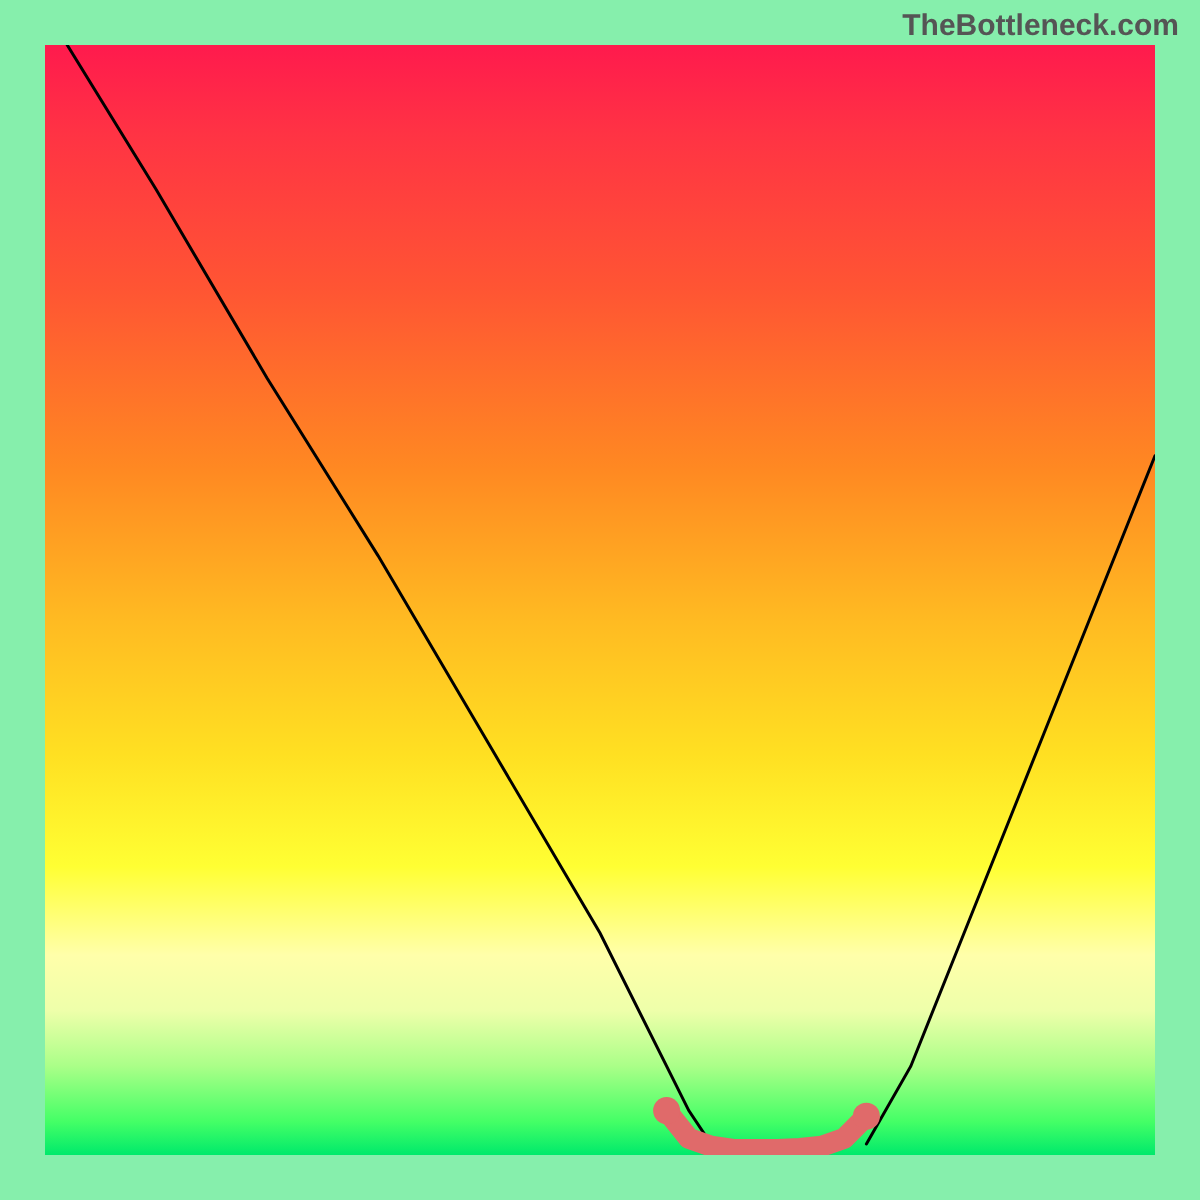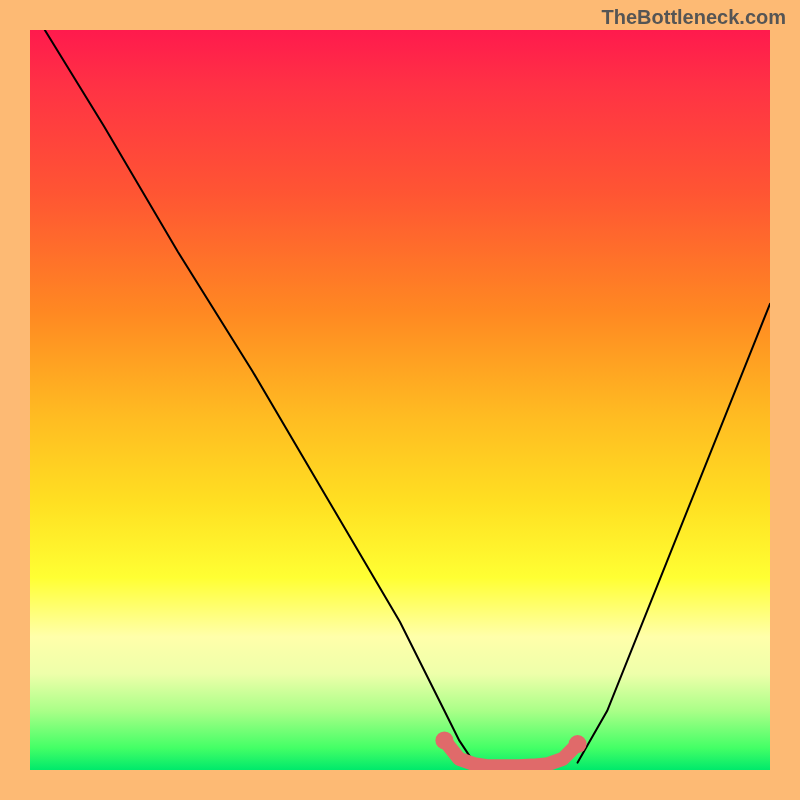--- a/index.html
+++ b/index.html
@@ -8,21 +8,21 @@
     width: 800px;
     height: 800px;
     background: #000;
     font-family: Arial, sans-serif;
     position: relative;
   }
   .container {
     width: 800px;
     height: 800px;
     position: relative;
-    background: #fdba74;
+    background: #86efac;
   }
   .watermark {
     position: absolute;
     top: 6px;
     right: 14px;
     color: #555;
     font-size: 20px;
     font-weight: bold;
     z-index: 10;
   }

